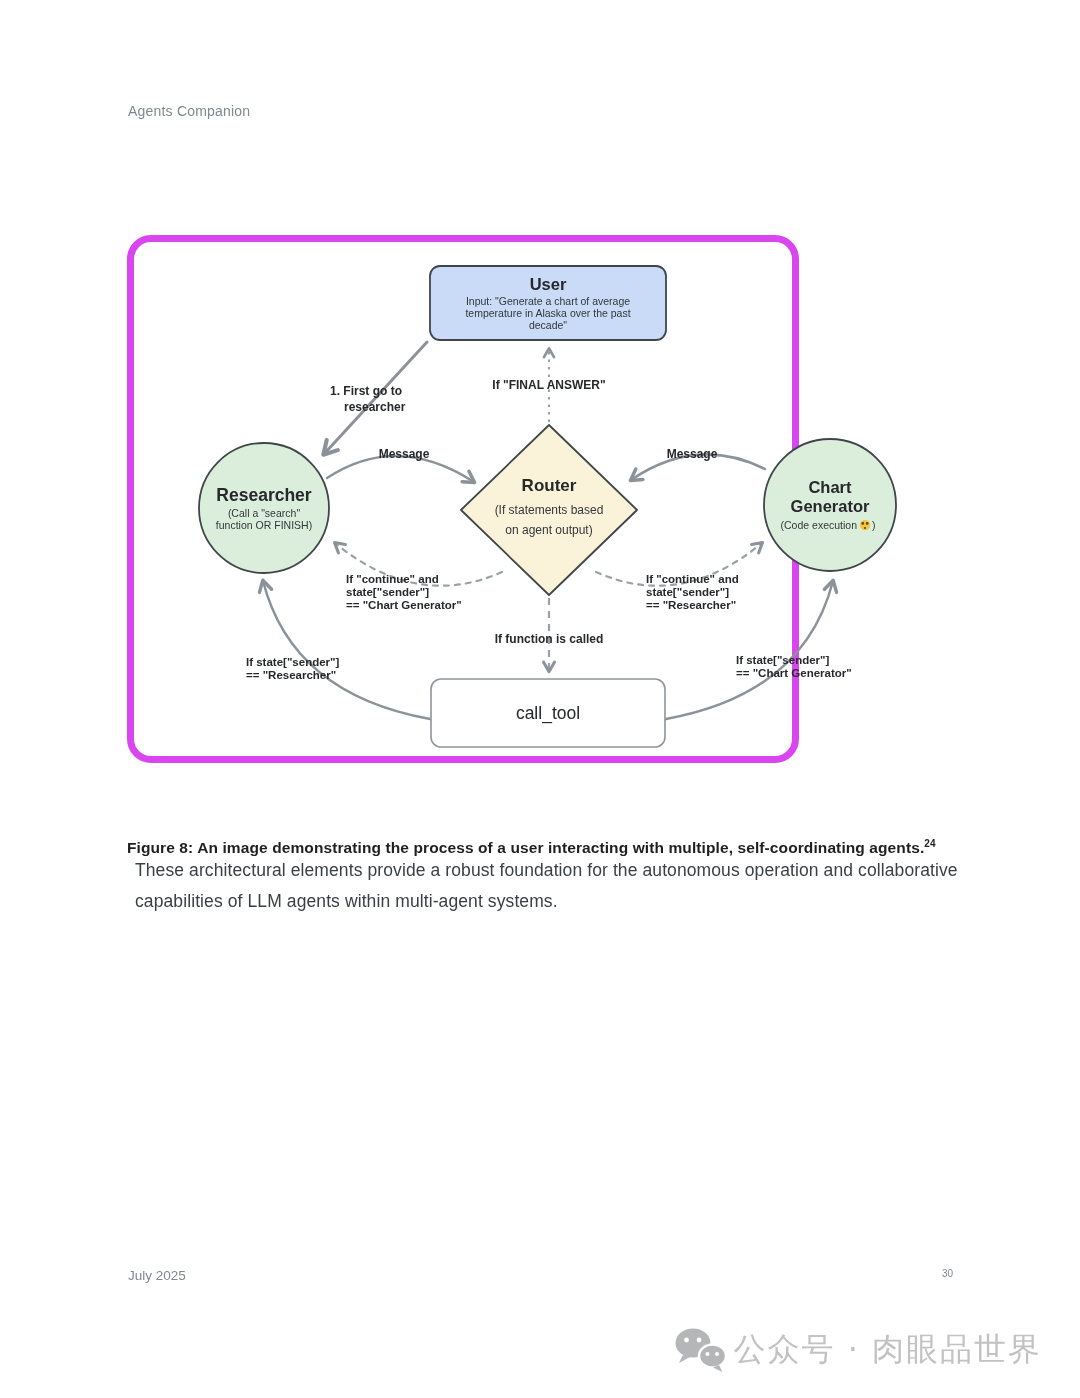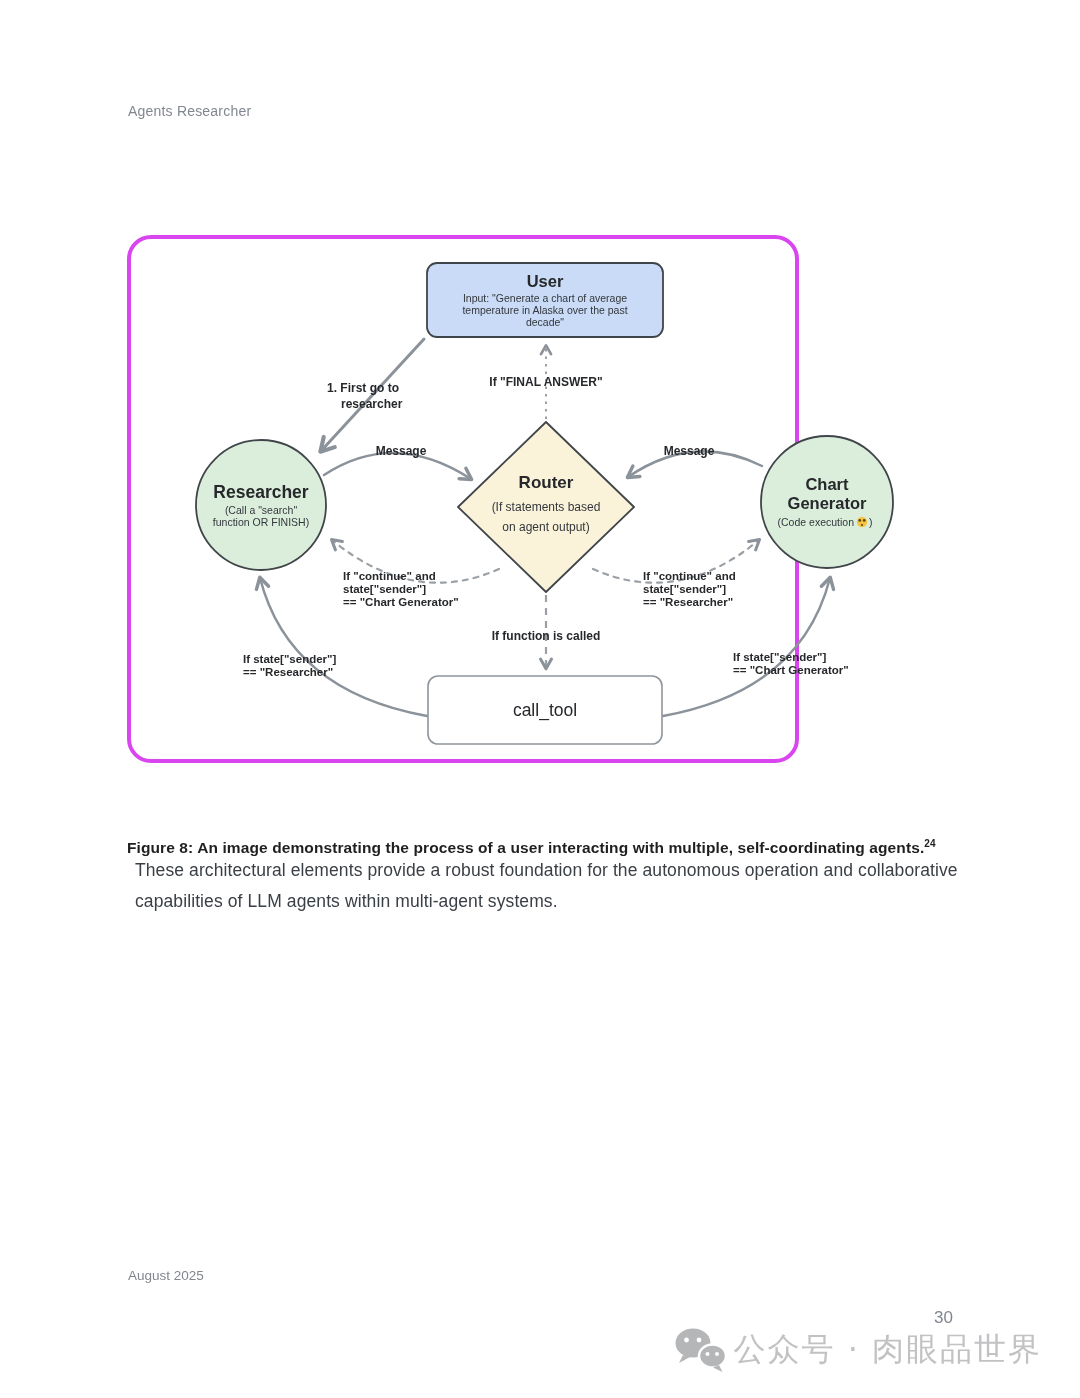--- a/index.html
+++ b/index.html
@@ -7,59 +7,59 @@
   body {
     width:1080px; height:1398px; position:relative; overflow:hidden;
     font-family:"Liberation Sans", sans-serif;
   }
   .page-header {
     position:absolute; left:128px; top:103px;
     font-size:14px; color:#82878f; letter-spacing:.2px;
   }
   .figure-panel {
     position:absolute; left:127px; top:235px; width:672px; height:528px;
-    background:#ffffff; border:4px solid #d946ef; border-radius:24px;
+    background:#ffffff; border:7px solid #d946ef; border-radius:24px;
   }
   .figure-panel svg { display:block; }
   .caption {
     position:absolute; left:127px; top:797px; width:840px;
     font-size:15.5px; font-weight:bold; color:#1f1f1f; letter-spacing:.1px;margin-top:41px;
   }
   .caption sup { font-size:10px; }
   .body-text {
     position:absolute; left:127px; top:855px; width:844px;
     font-size:17.5px; color:#3a3f45; line-height:31px; letter-spacing:.1px;margin-left:8px;
   }
   .footer-left {
     position:absolute; left:128px; top:1268px;
     font-size:13.5px; color:#82878f;
   }
   .footer-right {
     position:absolute; right:127px; top:1268px;
-    font-size:17px; color:#82878f;margin-top:40px;
+    font-size:10px; color:#82878f;
   }
   .watermark {
     position:absolute; right:38px; top:1326px;
     display:flex; align-items:center; gap:4px;
   }
   .watermark-text {
     font-size:32px; color:#c2c2c4; letter-spacing:2px;
     font-family:"DejaVu Sans","Liberation Sans",sans-serif;
   }
   
   text { font-family:"Liberation Sans", sans-serif; }
   .node-title { font-weight:bold; fill:#26282b; }
   .node-body  { fill:#33373c; }
   .edge-label { font-weight:bold; fill:#26282b; font-size:12px; }
   .edge-label-sm { font-weight:bold; fill:#26282b; font-size:11.5px; }
 </style>
 </head>
 <body>
 
-<div class="page-header">Agents Researcher</div>
+<div class="page-header">Agents Companion</div>
 
 <div class="figure-panel">
   <svg width="824" height="528" viewBox="0 0 824 528">
     <defs>
       <marker id="ah" viewBox="0 0 12 12" refX="8.5" refY="6" markerWidth="7.5" markerHeight="7.5" orient="auto-start-reverse">
         <path d="M2,2 L9,6 L2,10" fill="none" stroke="#8b9299" stroke-width="2.2" stroke-linecap="round" stroke-linejoin="round"></path>
       </marker>
     </defs>
 
     <path d="M 293,100 L 190,212" fill="none" stroke-width="3" stroke-linecap="round" marker-end="url(#ah)" stroke="#8b9299"></path>
@@ -146,21 +146,21 @@
     <text x="602" y="435" class="edge-label-sm">== "Chart Generator"</text>
   </svg>
 </div>
 
 <div class="caption">
   <span>Figure 8: An image demonstrating the process of a user interacting with multiple, self-coordinating agents.</span><sup>24</sup>
 </div>
 
 <div class="body-text">These architectural elements provide a robust foundation for the autonomous operation and collaborative capabilities of LLM agents within multi-agent systems.</div>
 
-<div class="footer-left">August 2025</div>
+<div class="footer-left">July 2025</div>
 <div class="footer-right">30</div>
 
 <div class="watermark">
   <svg width="56" height="48" viewBox="0 0 56 48">
     <ellipse cx="20" cy="17" rx="17.5" ry="14.5" fill="#b5b6b8"></ellipse>
     <path d="M10,29 L6,37 L17,31 Z" fill="#b5b6b8"></path>
     <circle cx="13.5" cy="14" r="2.4" fill="#ffffff"></circle>
     <circle cx="26" cy="14" r="2.4" fill="#ffffff"></circle>
     <ellipse cx="39.5" cy="30" rx="13.5" ry="11.5" fill="#b5b6b8" stroke="#ffffff" stroke-width="2.5"></ellipse>
     <path d="M46,39 L49.5,46 L40,41.5 Z" fill="#b5b6b8"></path>

